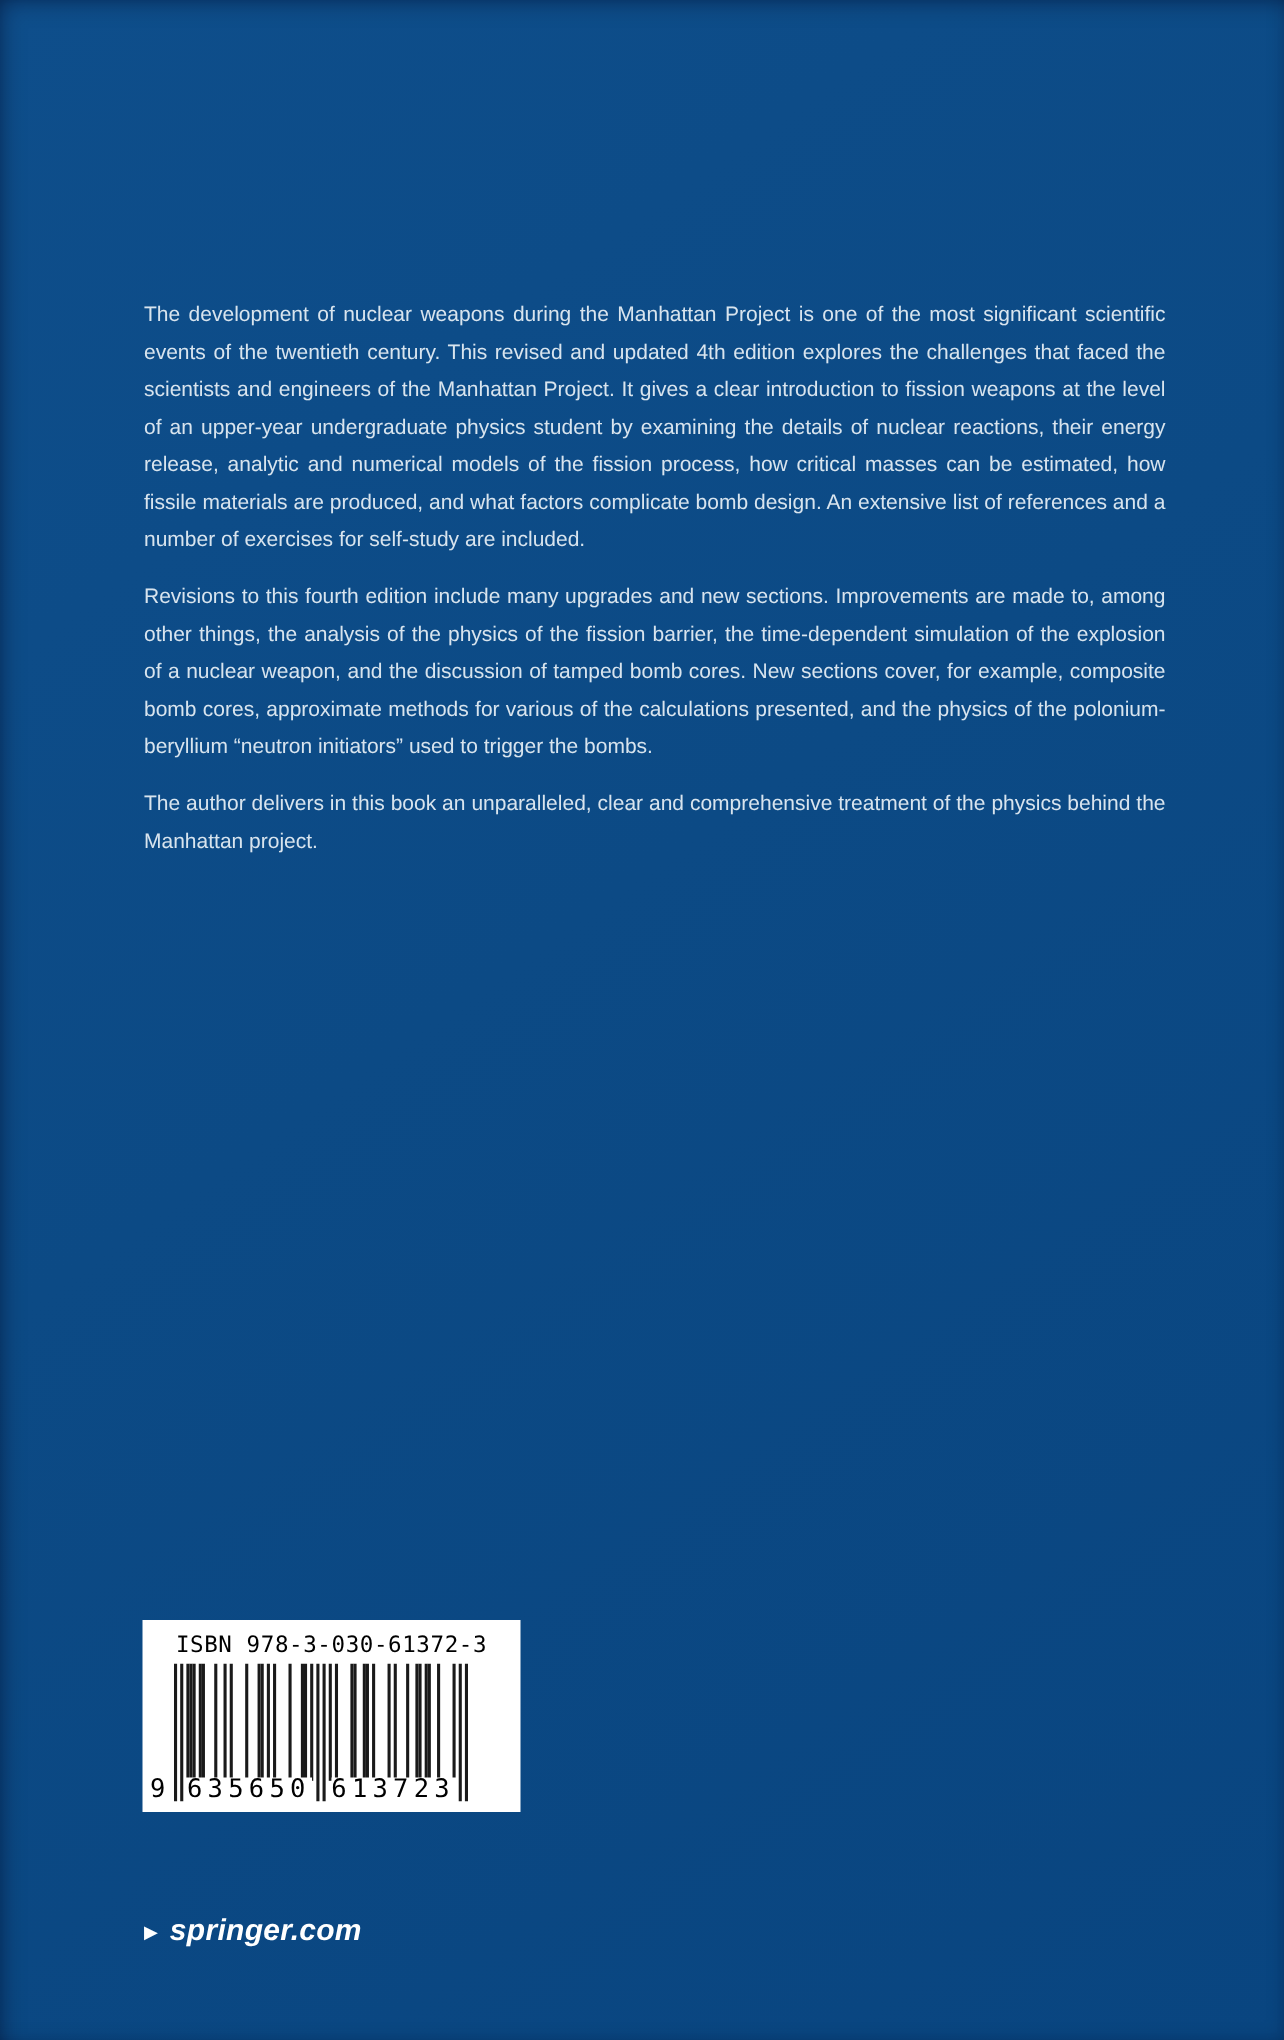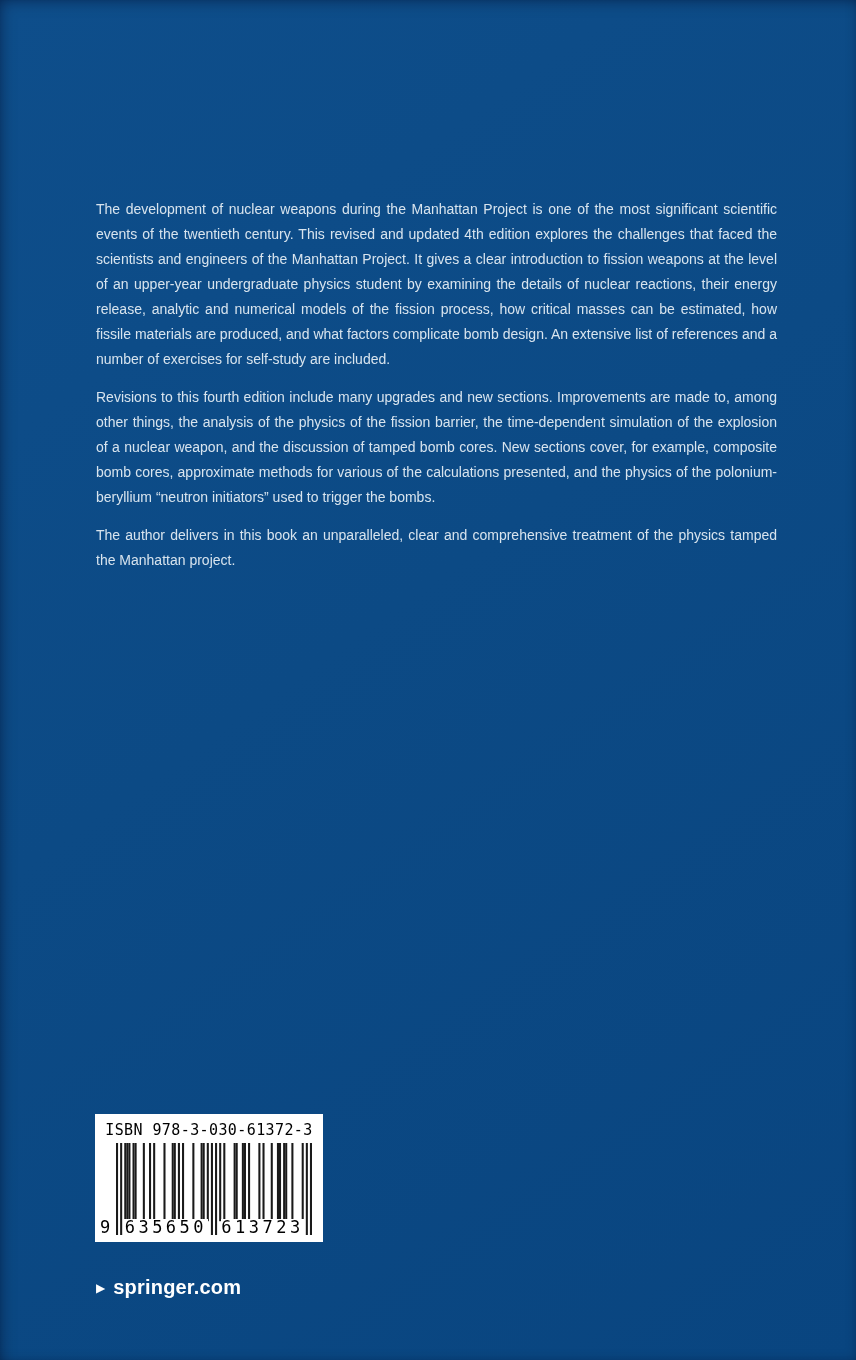--- a/index.html
+++ b/index.html
@@ -61,22 +61,22 @@
     font-size: 14px;
     line-height: 25px;
     text-align: justify;
     color: #d8e4ee;
   }
   .blurb p { margin: 0 0 13px 0; }
 
   
   .isbn-box {
     position: absolute;
-    left: 95px; top: 1114px;
-    width: 228px; height: 128px;
+    left: 95px; top: 1080px;
+    width: 252px; height: 128px;
     background: #ffffff;
     box-sizing: border-box;
     padding-top: 7px;
   }
   .isbn-label {
     font-family: "DejaVu Sans Mono", monospace;
     font-size: 15px;
     letter-spacing: 0.4px;
     color: #000;
     text-align: center;
@@ -92,51 +92,52 @@
     position: absolute;
     bottom: -1px;
     font-family: "DejaVu Sans Mono", monospace;
     font-size: 17px;
     color: #000;
     background: #fff;
     line-height: 17px;
   }
   .digit-first { left: -16px; background: transparent !important; }
   .digit-left  { left: 4.2%;  width: 42.5%; text-align: center; letter-spacing: 3.5px; }
-  .digit-right { left: 53.5%; width: 42.5%; text-align: center; letter-spacing: 3.5px; margin-top: 29px; }
+  .digit-right { left: 53.5%; width: 42.5%; text-align: left; letter-spacing: 3.5px; margin-top: 29px; }
 
   
   .footer {
     position: absolute;
     left: 96px; top: 1276px;
     display: flex; align-items: center;
     color: #ffffff;
   }
   .arrow-icon {
     font-size: 12px;
     margin-right: 8px;
     line-height: 1;
     color: #ffffff;
   }
   .publisher-url {
     font-size: 20px;
     font-weight: bold;
     letter-spacing: 0.2px;
+    font-style: italic;
   }
 </style>
 </head>
 <body>
 
 <div class="cover">
 
 
   <div class="blurb">
     <p>The development of nuclear weapons during the Manhattan Project is one of the most significant scientific events of the twentieth century. This revised and updated 4th edition explores the challenges that faced the scientists and engineers of the Manhattan Project. It gives a clear introduction to fission weapons at the level of an upper-year undergraduate physics student by examining the details of nuclear reactions, their energy release, analytic and numerical models of the fission process, how critical masses can be estimated, how fissile materials are produced, and what factors complicate bomb design. An extensive list of references and a number of exercises for self-study are included.</p>
     <p>Revisions to this fourth edition include many upgrades and new sections. Improvements are made to, among other things, the analysis of the physics of the fission barrier, the time-dependent simulation of the explosion of a nuclear weapon, and the discussion of tamped bomb cores. New sections cover, for example, composite bomb cores, approximate methods for various of the calculations presented, and the physics of the polonium-beryllium “neutron initiators” used to trigger the bombs.</p>
-    <p>The author delivers in this book an unparalleled, clear and comprehensive treatment of the physics tamped the Manhattan project.</p>
+    <p>The author delivers in this book an unparalleled, clear and comprehensive treatment of the physics behind the Manhattan project.</p>
   </div>
 
   <div class="isbn-box">
     <div class="isbn-label">ISBN 978-3-030-61372-3</div>
     <div class="barcode-wrap">
       <svg viewBox="0 0 95 80" preserveAspectRatio="none" aria-hidden="true">
           <rect x="0" y="0" width="1" height="80" fill="#1a1a1a"></rect>
           <rect x="2" y="0" width="1" height="80" fill="#1a1a1a"></rect>
           <rect x="4" y="0" width="1" height="68" fill="#1a1a1a"></rect>
           <rect x="5" y="0" width="1" height="68" fill="#1a1a1a"></rect>

